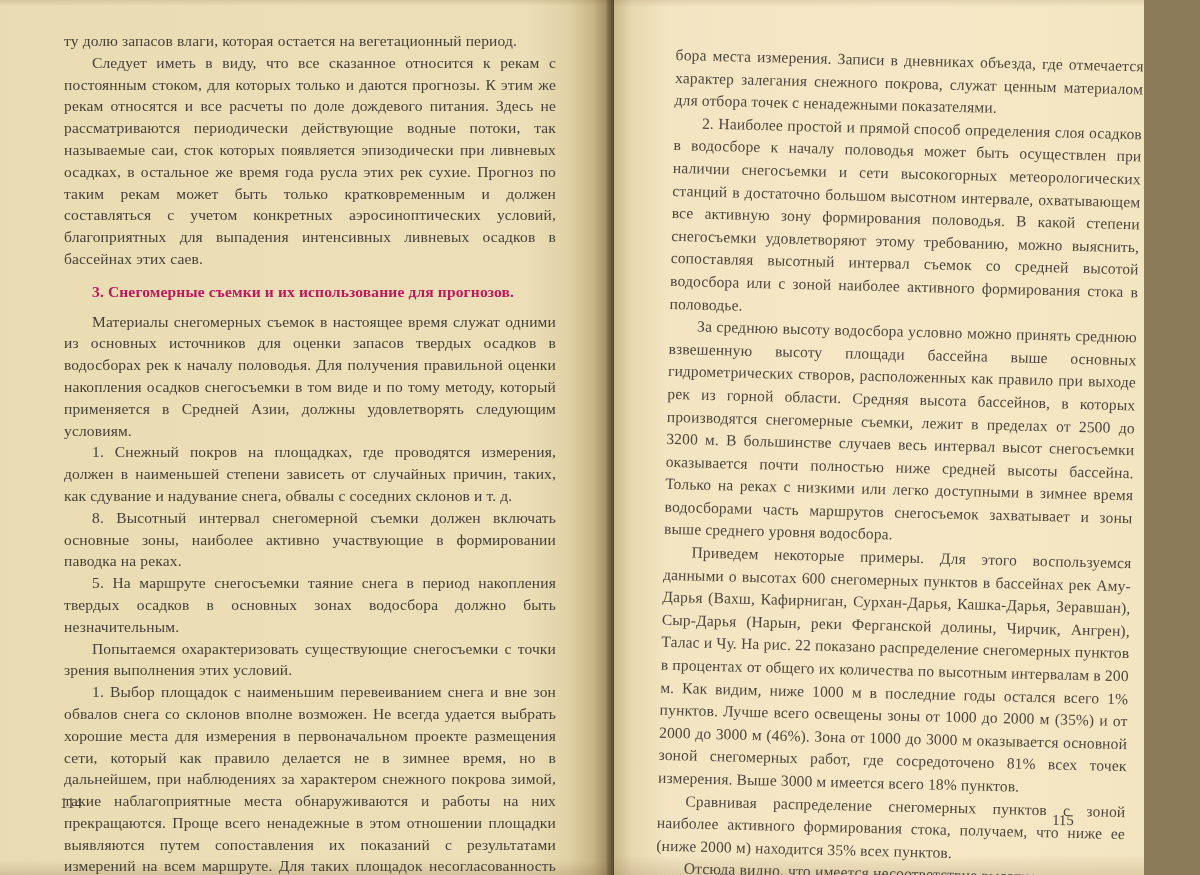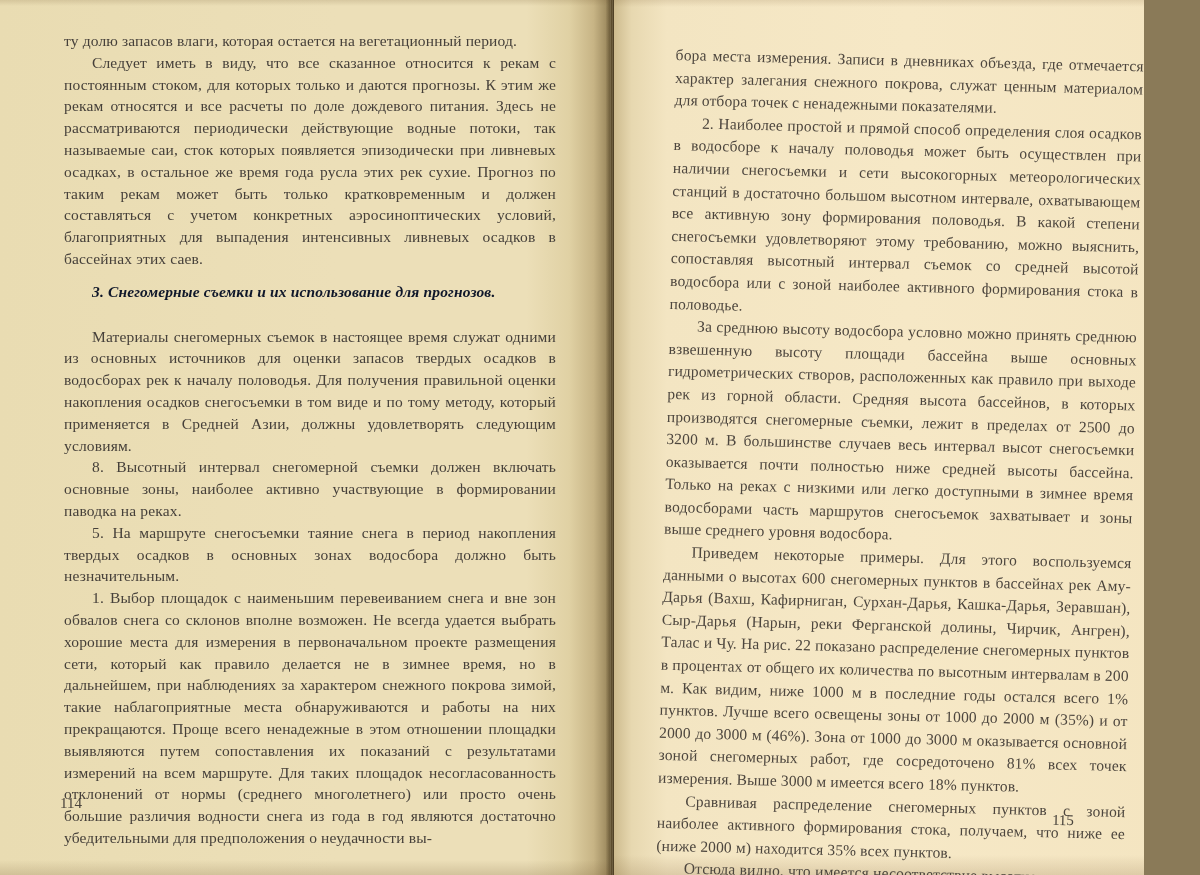--- a/index.html
+++ b/index.html
@@ -61,25 +61,24 @@
     left: 676px; top: 44px;
     width: 468px;
     line-height: 22.6px;
     transform: rotate(1.4deg);
     transform-origin: 0 0;
     color: #4d463e;
   }
   p.para { margin: 0; text-indent: 28px; }
   p.para.noindent { text-indent: 0; }
   p.heading {
-    margin: 11px 0 23px 0;
+    margin: 11px 0 8px 0;
     text-indent: 28px;
     font-weight: bold;
-    color: #0f172a;
-    font-style: italic;
+    color: #be185d;
   }
   .pagenum { position: absolute; font-size: 15px; color: #4a443c; }
   .pagenum-left  { left: 60px;  top: 795px; }
   .pagenum-right { right: 70px; top: 812px; transform: rotate(1.4deg); }
   
   .edge-lines {
     position: absolute;
     left: 610px; top: 0; width: 5px; height: 875px;
     background: repeating-linear-gradient(to right,
       rgba(255,245,215,0.35) 0 1px, rgba(90,70,40,0.25) 1px 2px);
@@ -94,22 +93,24 @@
   <div class="page-left"></div>
   <div class="edge-lines"></div>
   <div class="gutter"></div>
   <div class="page-right"></div>
 
   <div class="textcol textcol-left">
     <p class="para noindent">ту долю запасов влаги, которая остается на вегетационный период.</p>
     <p class="para">Следует иметь в виду, что все сказанное относится к рекам с постоянным стоком, для которых только и даются прогнозы. К этим же рекам относятся и все расчеты по доле дождевого питания. Здесь не рассматриваются периодически действующие водные потоки, так называемые саи, сток которых появляется эпизодически при ливневых осадках, в остальное же время года русла этих рек сухие. Прогноз по таким рекам может быть только кратковременным и должен составляться с учетом конкретных аэросиноптических условий, благоприятных для выпадения интенсивных ливневых осадков в бассейнах этих саев.</p>
     <p class="heading">3. Снегомерные съемки и их использование для прогнозов.</p>
     <p class="para">Материалы снегомерных съемок в настоящее время служат одними из основных источников для оценки запасов твердых осадков в водосборах рек к началу половодья. Для получения правильной оценки накопления осадков снегосъемки в том виде и по тому методу, который применяется в Средней Азии, должны удовлетворять следующим условиям.</p>
+    <p class="para">1. Снежный покров на площадках, где проводятся измерения, должен в наименьшей степени зависеть от случайных причин, таких, как сдувание и надувание снега, обвалы с соседних склонов и т. д.</p>
     <p class="para">8. Высотный интервал снегомерной съемки должен включать основные зоны, наиболее активно участвующие в формировании паводка на реках.</p>
     <p class="para">5. На маршруте снегосъемки таяние снега в период накопления твердых осадков в основных зонах водосбора должно быть незначительным.</p>
+    <p class="para">Попытаемся охарактеризовать существующие снегосъемки с точки зрения выполнения этих условий.</p>
     <p class="para">1. Выбор площадок с наименьшим перевеиванием снега и вне зон обвалов снега со склонов вполне возможен. Не всегда удается выбрать хорошие места для измерения в первоначальном проекте размещения сети, который как правило делается не в зимнее время, но в дальнейшем, при наблюдениях за характером снежного покрова зимой, такие наблагоприятные места обнаруживаются и работы на них прекращаются. Проще всего ненадежные в этом отношении площадки выявляются путем сопоставления их показаний с результатами измерений на всем маршруте. Для таких площадок несогласованность отклонений от нормы (среднего многолетнего) или просто очень большие различия водности снега из года в год являются достаточно убедительными для предположения о неудачности вы-</p>
   </div>
 
   <div class="pagenum pagenum-left">114</div>
 
   <div class="textcol textcol-right">
     <p class="para noindent">бора места измерения. Записи в дневниках объезда, где отмечается характер залегания снежного покрова, служат ценным материалом для отбора точек с ненадежными показателями.</p>
     <p class="para">2. Наиболее простой и прямой способ определения слоя осадков в водосборе к началу половодья может быть осуществлен при наличии снегосъемки и сети высокогорных метеорологических станций в достаточно большом высотном интервале, охватывающем все активную зону формирования половодья. В какой степени снегосъемки удовлетворяют этому требованию, можно выяснить, сопоставляя высотный интервал съемок со средней высотой водосбора или с зоной наиболее активного формирования стока в половодье.</p>
     <p class="para">За среднюю высоту водосбора условно можно принять среднюю взвешенную высоту площади бассейна выше основных гидрометрических створов, расположенных как правило при выходе рек из горной области. Средняя высота бассейнов, в которых производятся снегомерные съемки, лежит в пределах от 2500 до 3200 м. В большинстве случаев весь интервал высот снегосъемки оказывается почти полностью ниже средней высоты бассейна. Только на реках с низкими или легко доступными в зимнее время водосборами часть маршрутов снегосъемок захватывает и зоны выше среднего уровня водосбора.</p>
     <p class="para">Приведем некоторые примеры. Для этого воспользуемся данными о высотах 600 снегомерных пунктов в бассейнах рек Аму-Дарья (Вахш, Кафирниган, Сурхан-Дарья, Кашка-Дарья, Зеравшан), Сыр-Дарья (Нарын, реки Ферганской долины, Чирчик, Ангрен), Талас и Чу.  На рис. 22 показано распределение снегомерных пунктов в процентах от общего их количества по высотным интервалам в 200 м. Как видим, ниже 1000 м в последние годы остался всего 1% пунктов. Лучше всего освещены зоны от 1000 до 2000 м (35%) и от 2000 до 3000 м (46%). Зона от 1000 до 3000 м оказывается основной зоной снегомерных работ, где сосредоточено 81% всех точек измерения. Выше 3000 м имеется всего 18% пунктов.</p>

